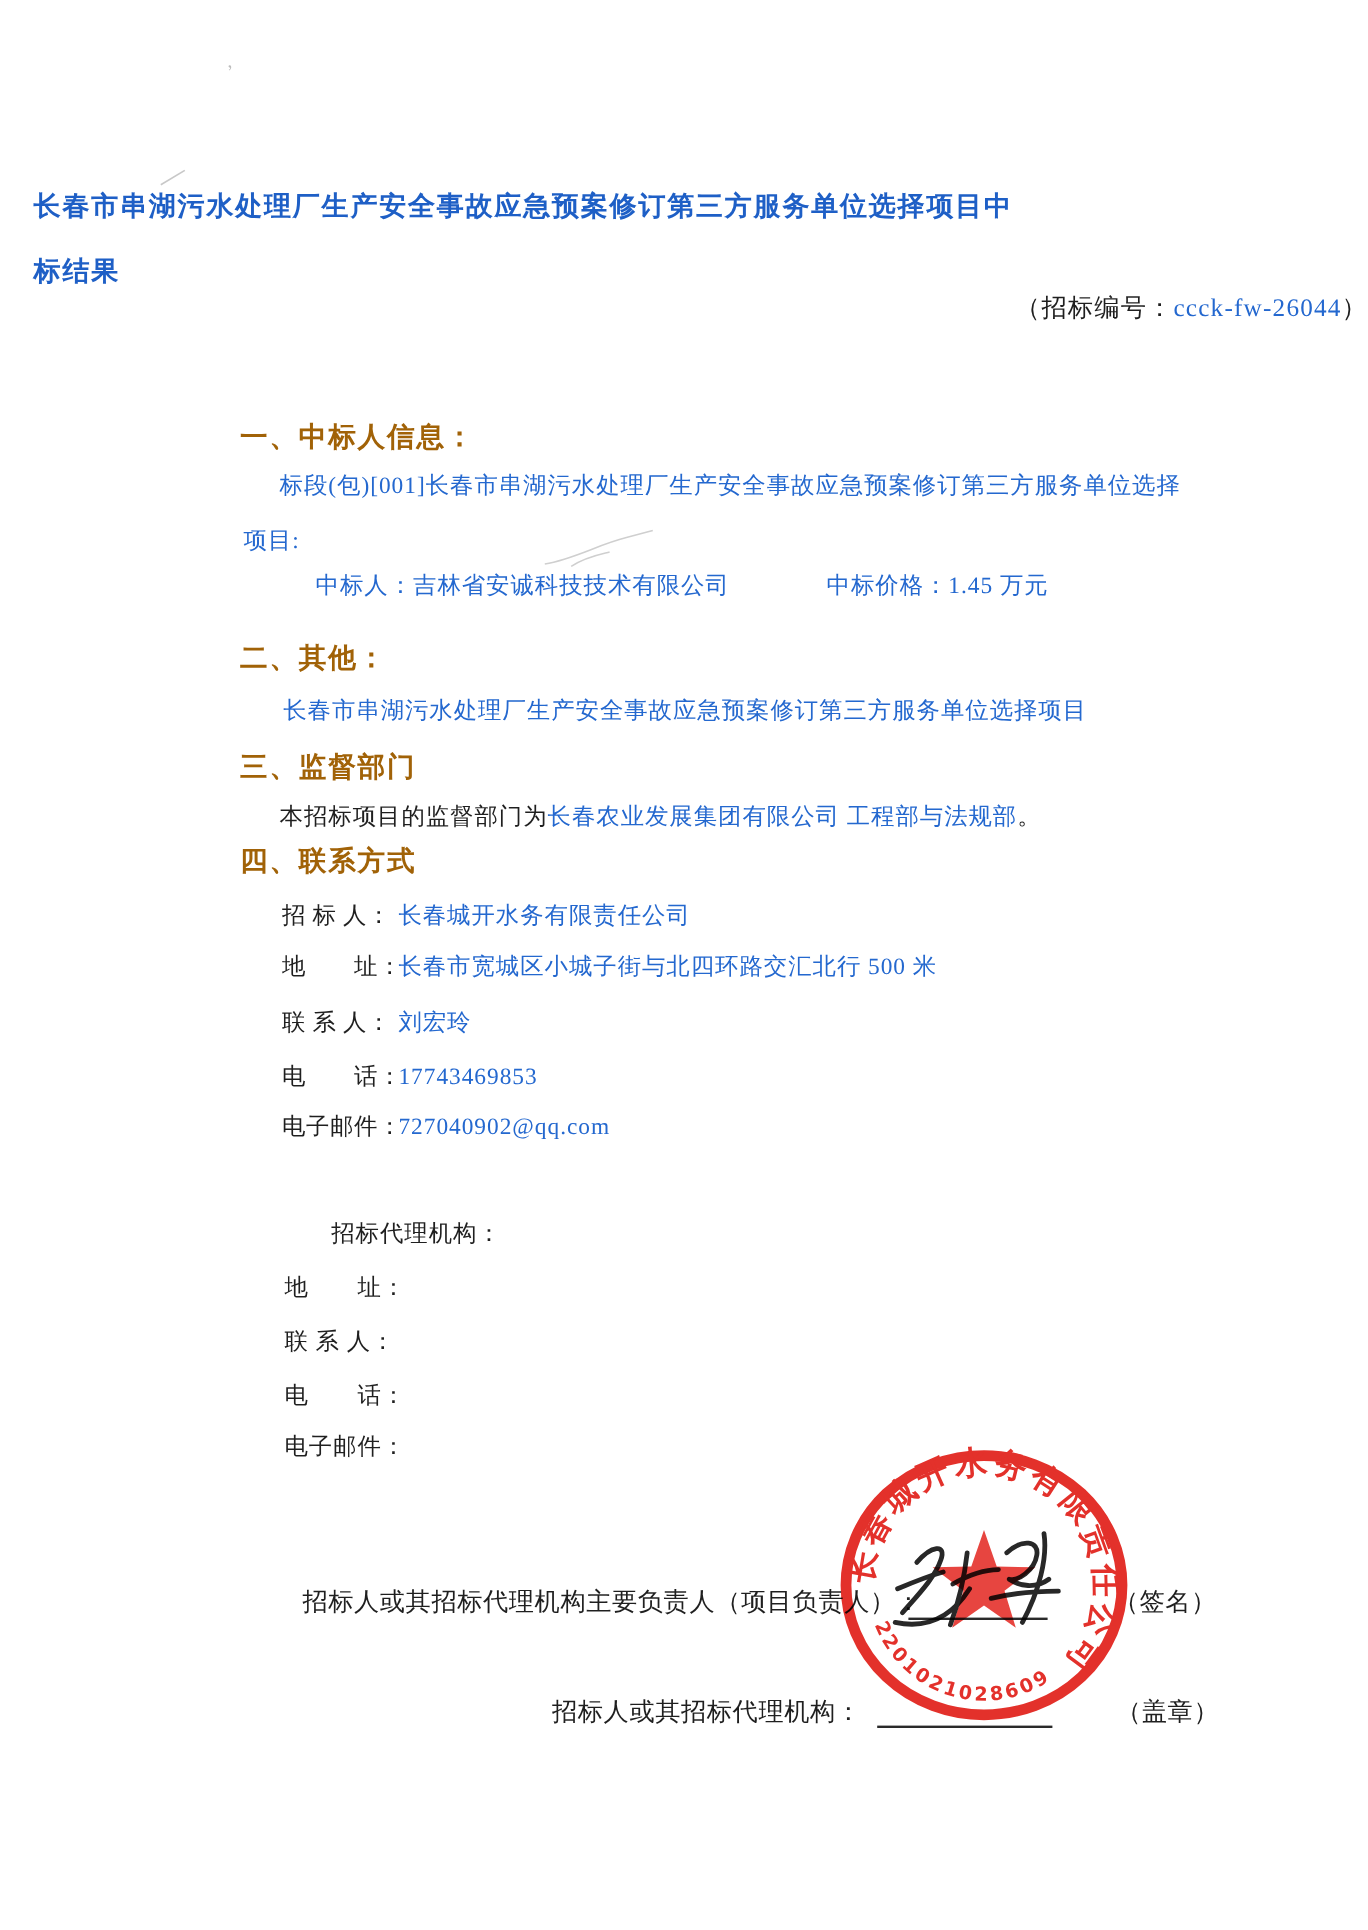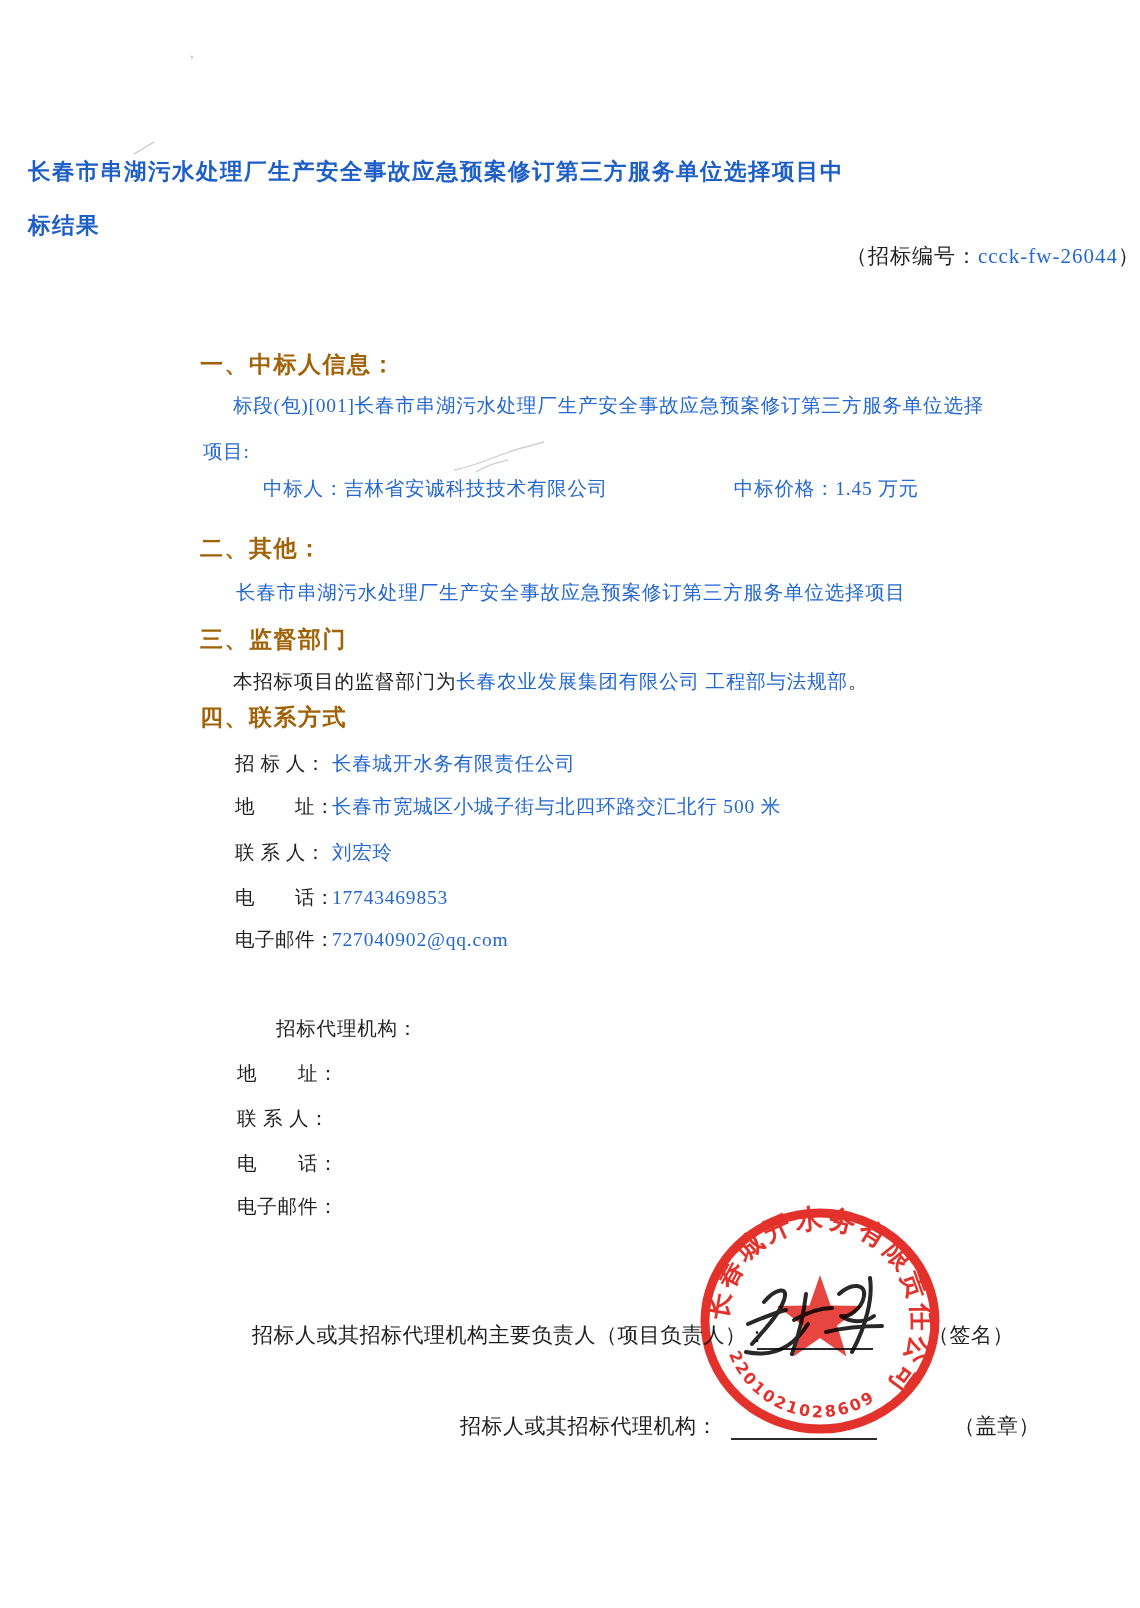--- a/index.html
+++ b/index.html
@@ -51,21 +51,21 @@
   <div class="line title-line" style="top:212px;">标结果</div>
   <div class="line code-line" style="top:243px;">
     <span>（招标编号：</span><span class="blue">ccck-fw-26044</span><span>）</span>
   </div>
 
   <div class="line heading" style="left:200px;top:350px;">一、中标人信息：</div>
   <div class="line body-text blue" style="left:233px;top:394px;">标段(包)[001]长春市串湖污水处理厂生产安全事故应急预案修订第三方服务单位选择</div>
   <div class="line body-text blue" style="left:203px;top:440px;">项目:</div>
   <div class="line body-text" style="left:263px;top:477px;">
     <span class="blue">中标人：</span><span class="blue">吉林省安诚科技技术有限公司</span>
-    <span class="blue" style="margin-left:120px;">中标价格：</span><span class="blue">1.45 万元</span>
+    <span class="blue" style="margin-left:75px;">中标价格：</span><span class="blue">1.45 万元</span>
   </div>
 
   <div class="line heading" style="left:200px;top:534px;">二、其他：</div>
   <div class="line body-text blue" style="left:236px;top:581px;">长春市串湖污水处理厂生产安全事故应急预案修订第三方服务单位选择项目</div>
 
   <div class="line heading" style="left:200px;top:625px;">三、监督部门</div>
   <div class="line body-text" style="left:233px;top:670px;">
     <span>本招标项目的监督部门为</span><span class="blue">长春农业发展集团有限公司 工程部与法规部</span><span>。</span>
   </div>
 
@@ -102,21 +102,21 @@
   <div class="line body-text contact-row" style="left:237px;top:1195px;">
     <span>电子邮件：</span>
   </div>
 
   <div class="line footer-text" style="left:252px;top:1322px;">招标人或其招标代理机构主要负责人（项目负责人）：</div>
   <div class="uline" style="left:757px;top:1348px;width:116px;"></div>
   <div class="line footer-text" style="left:928px;top:1322px;">（签名）</div>
 
   <div class="line footer-text" style="left:460px;top:1413px;">招标人或其招标代理机构：</div>
   <div class="uline" style="left:731px;top:1438px;width:146px;"></div>
-  <div class="line footer-text" style="left:954px;top:1413px;">（盖章）</div>
+  <div class="line footer-text" style="left:930px;top:1413px;">（盖章）</div>
 
   <svg class="stamp" viewBox="0 0 250 233" xmlns="http://www.w3.org/2000/svg">
     <ellipse cx="125" cy="116" rx="115" ry="108" fill="none" stroke="#e2241d" stroke-width="9"></ellipse>
     <polygon fill="#e2241d" opacity="0.9" points="125,70 114.4,100.4 82.2,101.1 107.9,120.6 98.5,151.4 125,133 151.5,151.4 142.1,120.6 167.8,101.1 135.6,100.4"></polygon>
     <path id="sealArcTop" d="M 32 119 A 93 93 0 1 1 187 185" fill="none"></path>
     <text font-size="27" fill="#e2241d" letter-spacing="3.5" font-family="&quot;Liberation Serif&quot;,&quot;DejaVu Serif&quot;,serif" font-weight="700">
       <textPath href="#sealArcTop" startOffset="50%" text-anchor="middle">长春城开水务有限责任公司</textPath>
     </text>
     <path id="sealArcBottom" d="M 33 146 A 97 97 0 0 0 199 178" fill="none"></path>
     <text font-size="16" fill="#e2241d" letter-spacing="2.6" font-weight="700" font-family="&quot;DejaVu Sans&quot;,&quot;Liberation Sans&quot;,sans-serif">

